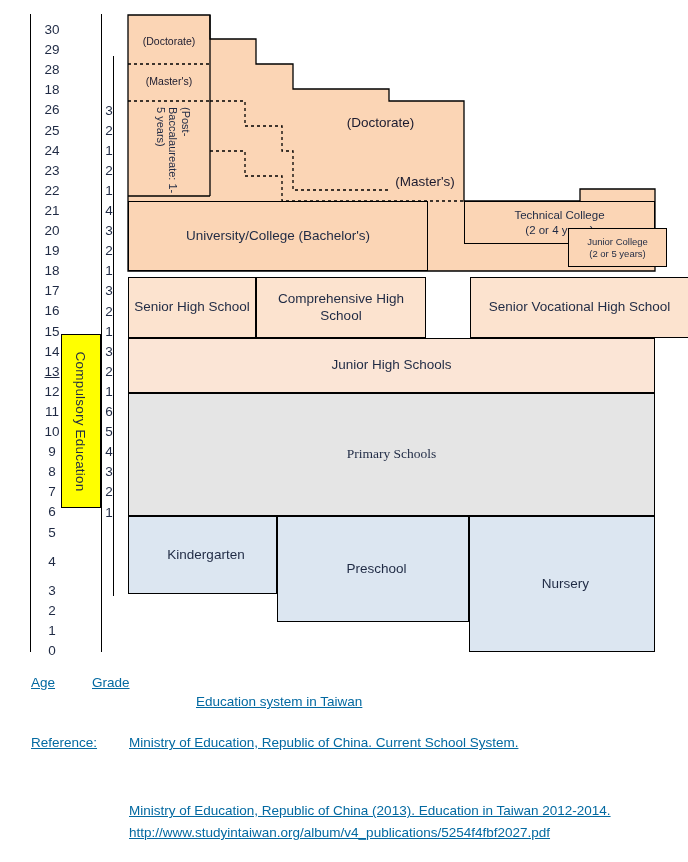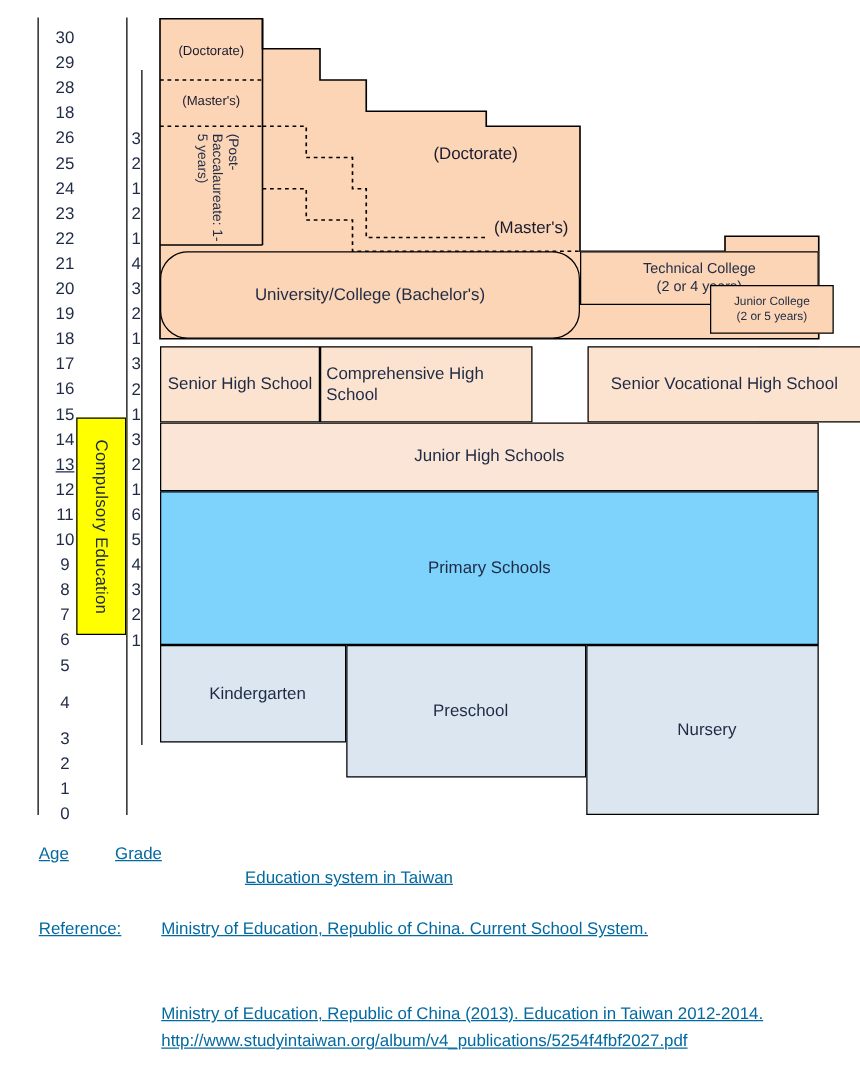--- a/index.html
+++ b/index.html
@@ -37,31 +37,32 @@
     font-size:13.5px;
     color:#1f2a44;
     letter-spacing:0.2px;
   }
 
   
   .box{
     position:absolute;box-sizing:border-box;
     border:1.3px solid #000;
     display:flex;align-items:center;justify-content:center;
+    text-align:center;
     font-size:13.5px;
     color:#1f2a44;
     line-height:1.25;
     padding:0 4px;
   }
 
   
   .f-orange{background:#fbd5b5;}
   .f-peach{background:#fce3cf;}
   .f-lightpeach{background:#fbe5d6;}
-  .f-green{background:#7dd3fc;}
+  .f-green{background:#e5e5e5;font-family:Liberation Serif, serif;}
   .f-blue{background:#dce6f1;padding-left:11px;}
 
   
   #stairs{position:absolute;left:0;top:0;width:688px;height:862px;pointer-events:none;}
 
   
   .rot-label{
     position:absolute;
     font-size:11px;
     color:#1f2a44;
@@ -103,21 +104,21 @@
   <div class="abs" style="left:128px;top:66px;width:82px;height:30px;display:flex;align-items:center;justify-content:center;font-size:10.5px;">(Master's)</div>
 
   <div class="abs" style="left:128px;top:101px;width:82px;height:95px;overflow:visible;">
     <div class="rot-label" style="left:64px;top:6px;width:92px;white-space:normal;text-align:left;">(Post-Baccalaureate: 1-5 years)</div>
   </div>
 
   <div class="abs" style="left:293px;top:112px;width:175px;height:20px;display:flex;align-items:center;justify-content:center;font-size:13.5px;">(Doctorate)</div>
 
   <div class="abs" style="left:330px;top:171px;width:190px;height:20px;display:flex;align-items:center;justify-content:center;font-size:13.5px;">(Master's)</div>
 
-  <div class="box f-orange" style="left:128px;top:201px;width:336px;height:70px;border-radius:22px;">University/College (Bachelor's)</div>
+  <div class="box f-orange" style="left:128px;top:201px;width:300px;height:70px;">University/College (Bachelor's)</div>
 
   <div class="box f-orange" style="left:464px;top:201px;width:191px;height:43px;flex-direction:column;">
     <div style="font-size:11.5px;">Technical College</div>
     <div style="font-size:11.5px;">(2 or 4 years)</div>
   </div>
 
   <div class="box f-orange" style="left:568px;top:228px;width:99px;height:39px;flex-direction:column;">
     <div style="font-size:9.5px;">Junior College</div>
     <div style="font-size:9.5px;">(2 or 5 years)</div>
   </div>

